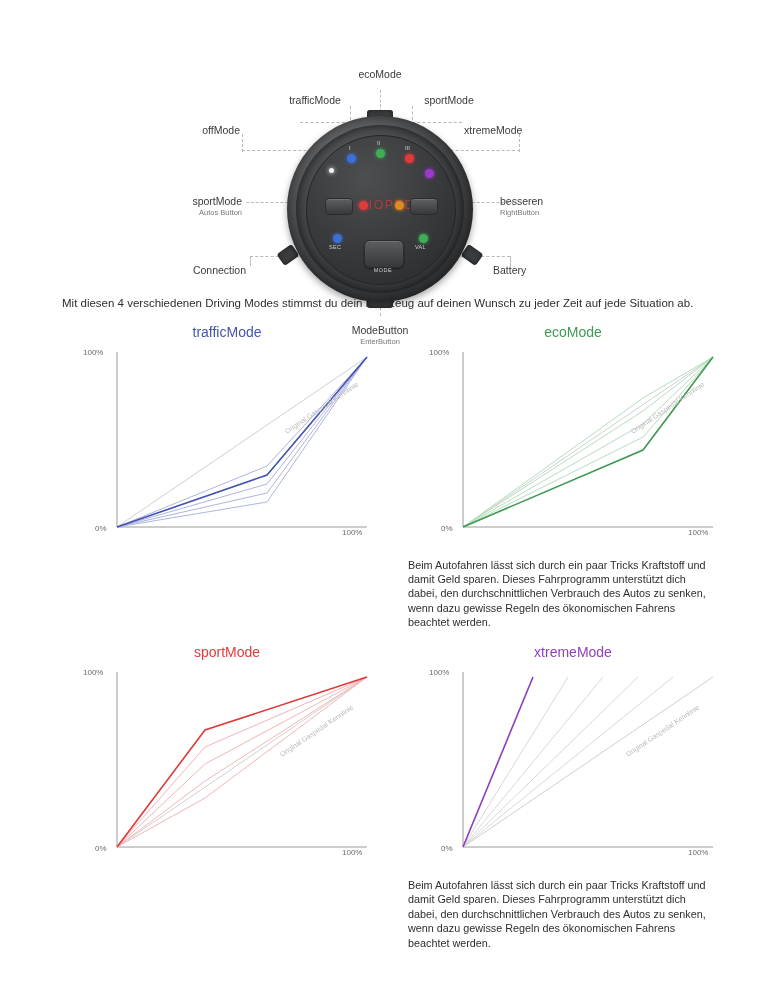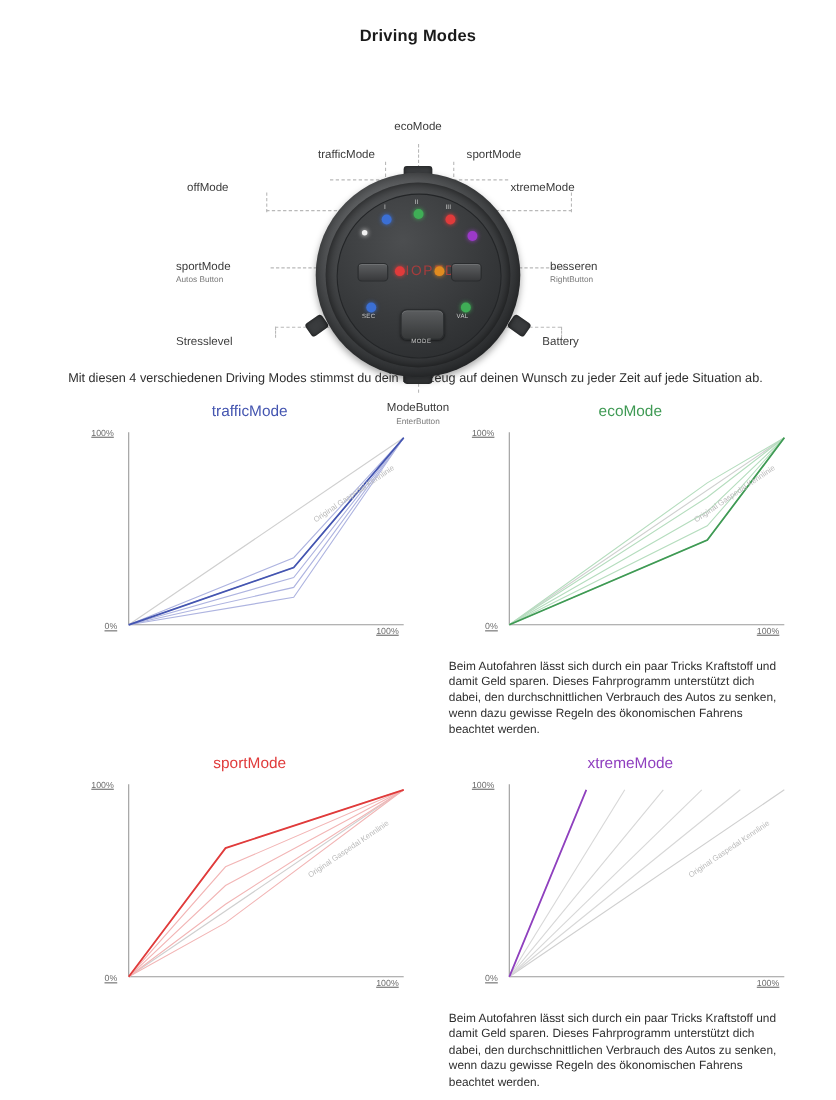--- a/index.html
+++ b/index.html
@@ -41,21 +41,21 @@
     font-size: 10.5px;
     color: #3b3b3b;
     white-space: nowrap;
   }
   .dev-sub {
     display: block;
     font-size: 7.5px;
     color: #777;
     margin-top: 1px;
   }
-  .dev-label.right-al { text-align: left; }
+  .dev-label.right-al { text-align: right; }
   .dev-label.center-al { text-align: center; }
 
   .lead {
     position: absolute;
     border-top: 1px dashed #b9b9b9;
     height: 0;
   }
   .lead-v {
     position: absolute;
     border-left: 1px dashed #b9b9b9;
@@ -202,40 +202,38 @@
     position: relative;
     width: 300px;
     height: 210px;
     margin: 0 auto;
   }
   .chart-box svg { display: block; }
   .axis-lbl {
     position: absolute;
     font-size: 8px;
     color: #6b6b6b;
-    text-decoration: underline;
   }
   .desc {
     font-size: 10.8px;
     line-height: 1.34;
     color: #2e2e2e;
     margin-top: 6px;
     width: 310px;
   }
   .rot-lbl {
     font-size: 7px;
     fill: #b9b9b9;
   }
 </style>
 </head>
 <body>
 
 <div class="page">
 
-  <div class="page-title">Driving Modes</div>
 
   <div class="device-area">
 
     <div class="lead-v" style="left:380px; top:84px; height:22px;"></div>
     <div class="lead" style="left:300px; top:116px; width:50px;"></div>
     <div class="lead-v" style="left:350px; top:100px; height:30px;"></div>
     <div class="lead" style="left:412px; top:116px; width:50px;"></div>
     <div class="lead-v" style="left:412px; top:100px; height:30px;"></div>
     <div class="lead" style="left:242px; top:144px; width:90px;"></div>
     <div class="lead-v" style="left:242px; top:128px; height:18px;"></div>
@@ -257,21 +255,21 @@
 
     <div class="dev-label right-al" style="left:160px; top:189px; width:82px;">
       <span>sportMode</span>
       <span class="dev-sub">Autos Button</span>
     </div>
     <div class="dev-label" style="left:500px; top:189px;">
       <span>besseren</span>
       <span class="dev-sub">RightButton</span>
     </div>
 
-    <div class="dev-label right-al" style="left:160px; top:258px; width:86px;">Stresslevel</div>
+    <div class="dev-label right-al" style="left:160px; top:258px; width:86px;">Connection</div>
     <div class="dev-label" style="left:493px; top:258px;">Battery</div>
 
     <div class="dev-label center-al" style="left:330px; top:318px; width:100px;">
       <span>ModeButton</span>
       <span class="dev-sub">EnterButton</span>
     </div>
 
     <div class="device">
       <div class="dev-tab top"></div>
       <div class="dev-tab bottom"></div>

